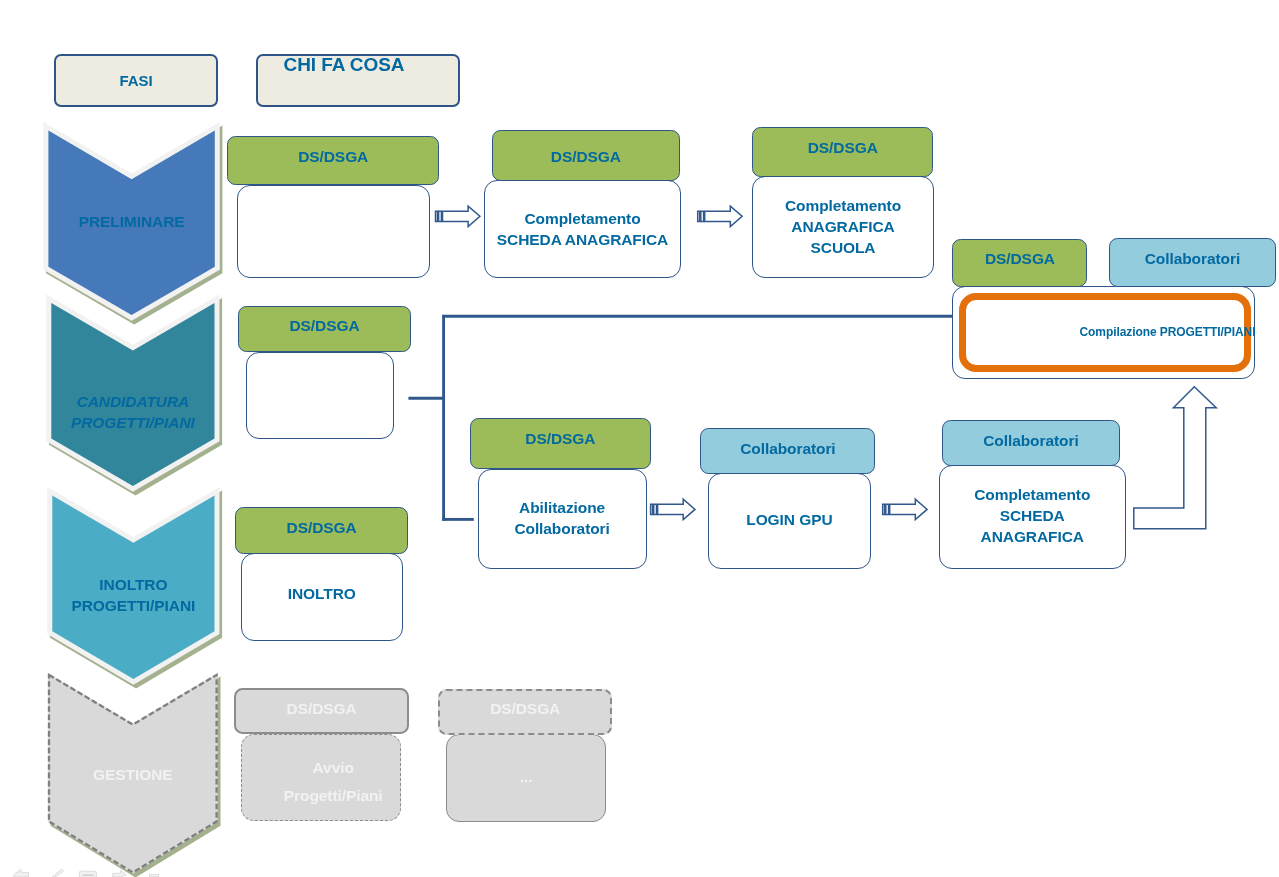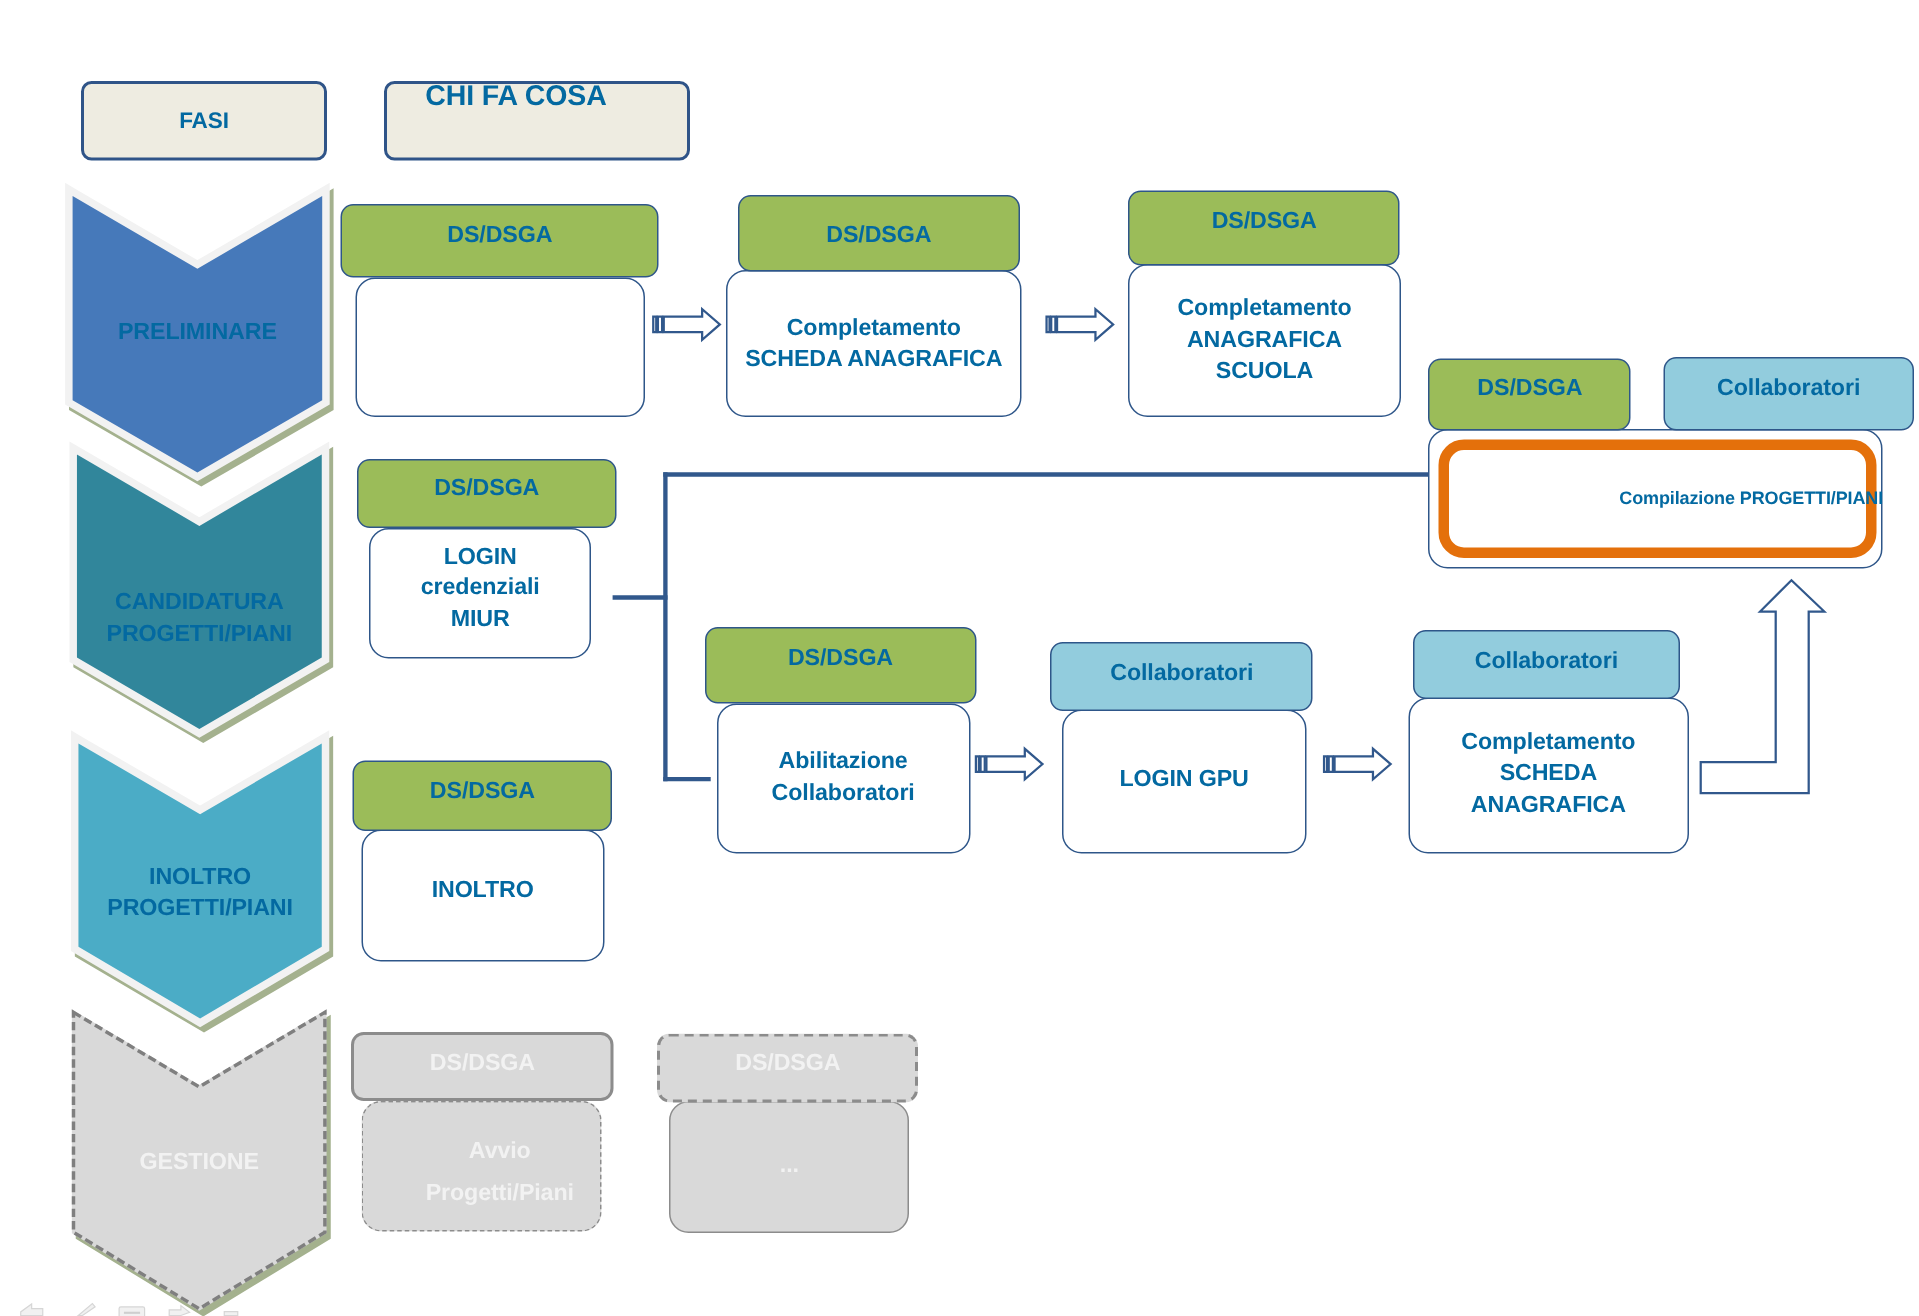--- a/index.html
+++ b/index.html
@@ -46,41 +46,38 @@
       <use href="#chv-candidatura" fill="#F2F2F2" stroke="#F2F2F2" stroke-width="10" stroke-linejoin="miter"></use>
       <use href="#chv-candidatura" fill="#31869B"></use>
     </g>
     <g>
       <use href="#chv-preliminare" fill="#A4B18E" stroke="#A4B18E" stroke-width="10" stroke-linejoin="miter" transform="translate(2.6,3.6)"></use>
       <use href="#chv-preliminare" fill="#F2F2F2" stroke="#F2F2F2" stroke-width="10" stroke-linejoin="miter"></use>
       <use href="#chv-preliminare" fill="#4679BA"></use>
     </g>
   </svg>
   <div class="chv-t" style="left:48.4px;top:211.43px;width:166.4px;font-size:15.5px;line-height:21px;">PRELIMINARE</div>
-  <div class="chv-t" style="left:51.3px;top:392.03px;width:163.2px;font-size:15.5px;line-height:20.8px;">CANDIDATURA
+  <div class="chv-t" style="left:51.3px;top:392.03px;width:163.2px;font-size:15.5px;line-height:20.8px;font-style:italic;">CANDIDATURA
 PROGETTI/PIANI</div>
   <div class="chv-t" style="left:52.3px;top:573.98px;width:162.2px;font-size:15.5px;line-height:21.3px;">INOLTRO
 PROGETTI/PIANI</div>
   <div class="chv-t dis" style="left:49px;top:763.53px;width:167.6px;font-size:15.5px;line-height:21px;">GESTIONE</div>
   <div class="cap" style="left:54px;top:54px;width:164px;height:53px;"></div>
   <div class="cap-t" style="left:54px;top:72.1px;width:164px;font-size:15px;line-height:18px;">FASI</div>
   <div class="cap" style="left:256px;top:54px;width:204px;height:53px;"></div>
   <div class="cap-t" style="left:256px;top:56px;width:176px;font-size:19px;line-height:18px;">CHI FA COSA</div>
   <div class="body" style="left:236.9px;top:184.8px;width:192.8px;height:92.9px;background:#fff;border:1.25px solid #2E5689;"></div>
   <div class="body" style="left:484px;top:180.2px;width:197px;height:97.6px;background:#fff;border:1.25px solid #2E5689;"></div>
   <div class="body-t" style="left:484px;top:207.73px;width:197px;font-size:15.5px;line-height:21.4px;">Completamento
 SCHEDA ANAGRAFICA</div>
   <div class="body" style="left:752px;top:176.2px;width:182px;height:101.7px;background:#fff;border:1.25px solid #2E5689;"></div>
   <div class="body-t" style="left:752px;top:196.08px;width:182px;font-size:15.5px;line-height:20.9px;">Completamento
 ANAGRAFICA
 SCUOLA</div>
   <div class="body" style="left:245.9px;top:351.6px;width:148.5px;height:87.3px;background:#fff;border:1.25px solid #2E5689;"></div>
-  <div class="body-t" style="left:245.9px;top:361.58px;width:148.5px;font-size:15.5px;line-height:20.9px;">LOGIN
-credenziali
-MIUR</div>
   <div class="body" style="left:952.4px;top:286.2px;width:303px;height:92.4px;background:#fff;border:1.25px solid #2E5689;"></div>
   <div class="hl" style="left:959.1px;top:292.8px;width:291.5px;height:79.1px;border:7.8px solid #E4700B;"></div>
   <div class="body-t" style="left:952.4px;top:322.03px;width:303px;font-size:12px;line-height:21px;text-align:right;">Compilazione PROGETTI/PIANI</div>
   <div class="body" style="left:477.5px;top:468.6px;width:169.2px;height:100.2px;background:#fff;border:1.25px solid #2E5689;"></div>
   <div class="body-t" style="left:477.5px;top:496.98px;width:169.2px;font-size:15.5px;line-height:21.1px;">Abilitazione
 Collaboratori</div>
   <div class="body" style="left:708.4px;top:472.8px;width:162.6px;height:96.7px;background:#fff;border:1.25px solid #2E5689;"></div>
   <div class="body-t" style="left:708.4px;top:509.03px;width:162px;font-size:15.5px;line-height:21px;">LOGIN GPU</div>
   <div class="body" style="left:939px;top:465.2px;width:186.5px;height:104.1px;background:#fff;border:1.25px solid #2E5689;"></div>
   <div class="body-t" style="left:939px;top:483.53px;width:186.5px;font-size:15.5px;line-height:21px;">Completamento

